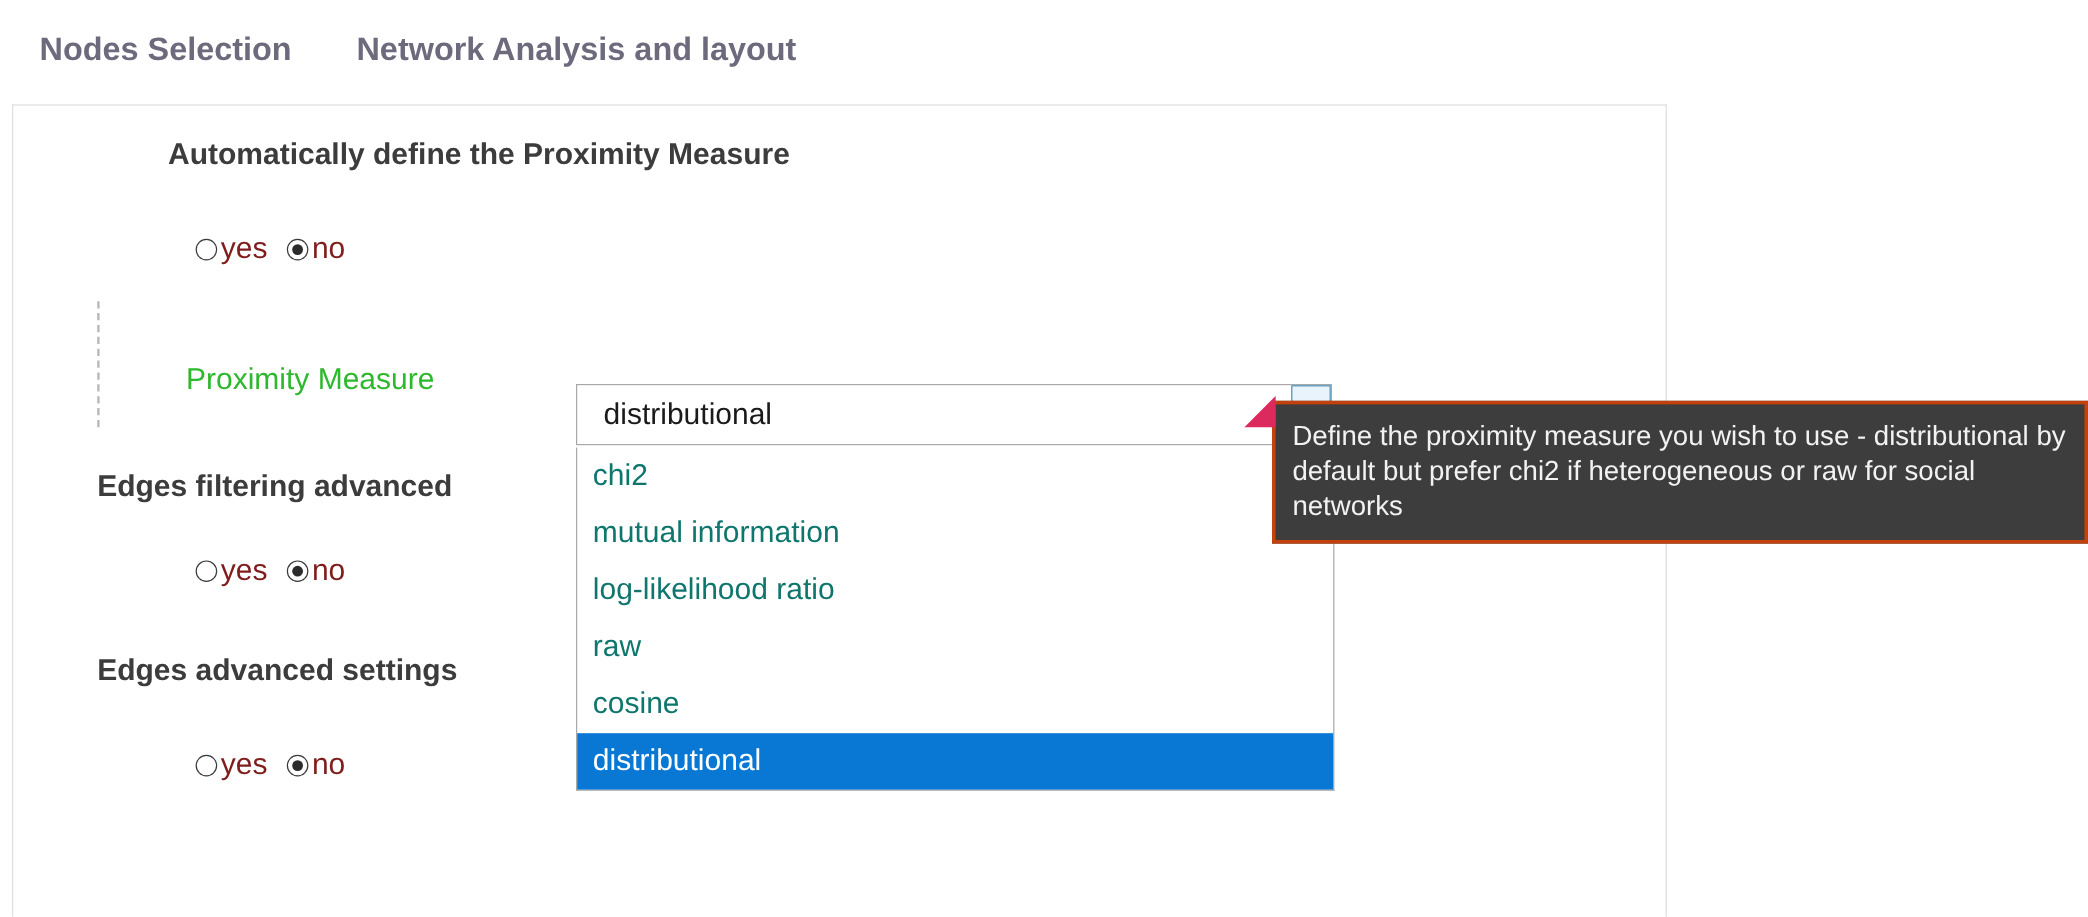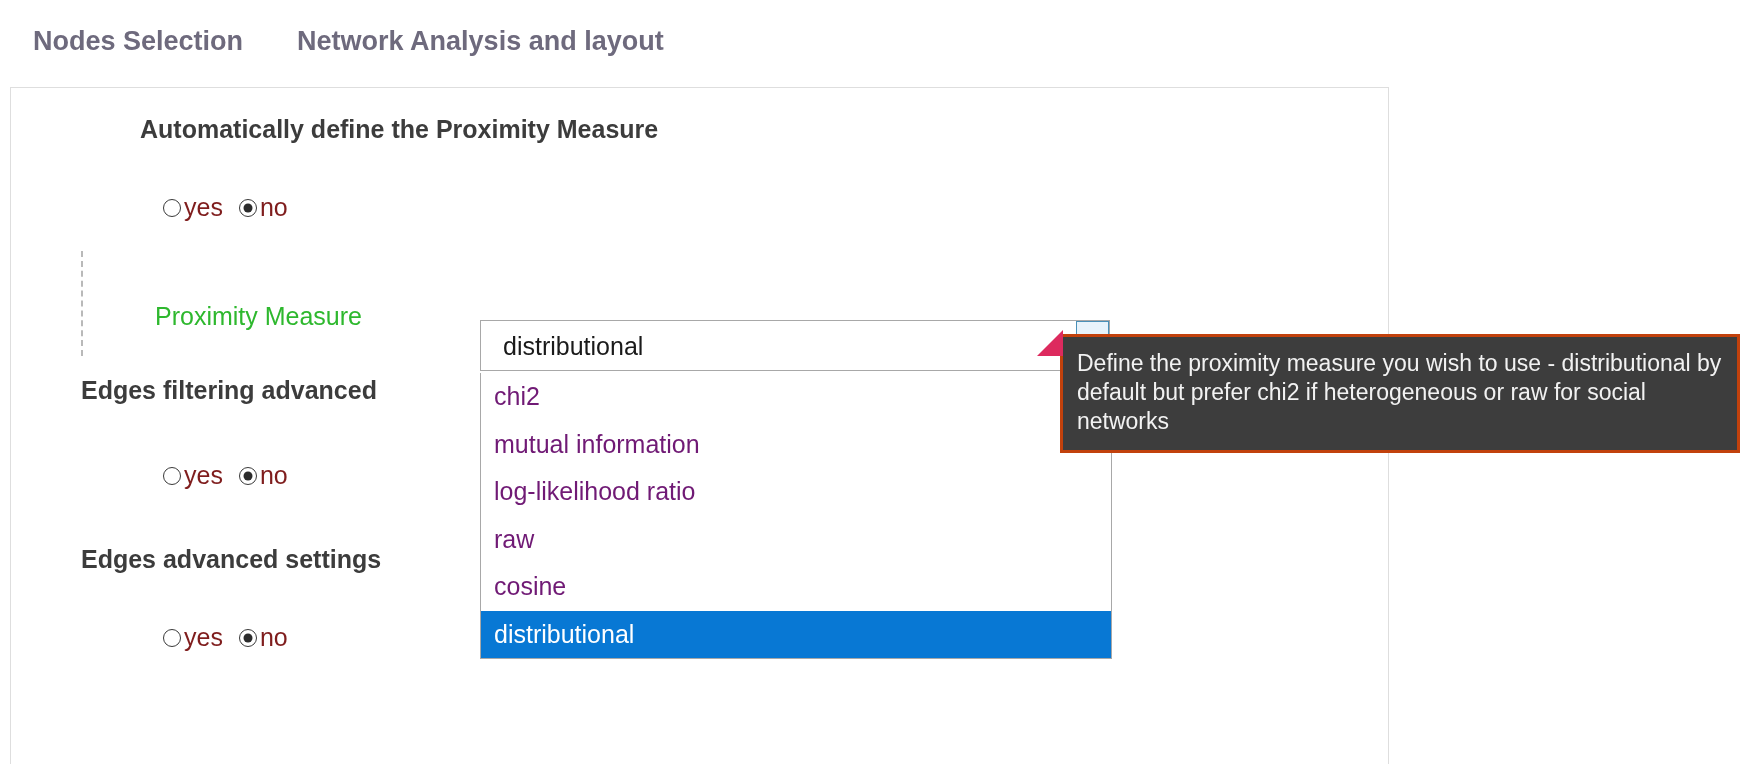--- a/index.html
+++ b/index.html
@@ -59,21 +59,21 @@
   }
 
   .section-title {
     position: absolute;
     font-size: 25px;
     font-weight: bold;
     color: #3c3c3c;
     white-space: nowrap;
   }
   #title-auto     { left: 82px;  top: 27px; margin-left: 47px; }
-  #title-filter   { left: 70px;  top: 288px; text-align: center; }
+  #title-filter   { left: 70px;  top: 303px; text-align: center; }
   #title-advanced { left: 70px;  top: 457px; }
 
   .radio-row {
     position: absolute;
     display: flex;
     align-items: center;
     gap: 16px;
     font-size: 25px;
     color: #7f1d1d;
   }
@@ -179,21 +179,21 @@
     border-top: none;
     box-sizing: border-box;
     background: #ffffff;
     z-index: 40;
   }
   .dd-option {
     height: 47.5px;
     line-height: 47.5px;
     padding-left: 13px;
     font-size: 25px;
-    color: #701a75;
+    color: #0f766e;
     white-space: nowrap;
     cursor: pointer;
     box-sizing: border-box;
   }
   .dd-option.selected {
     background: #0878d4;
     color: #ffffff;
   }
 
   

